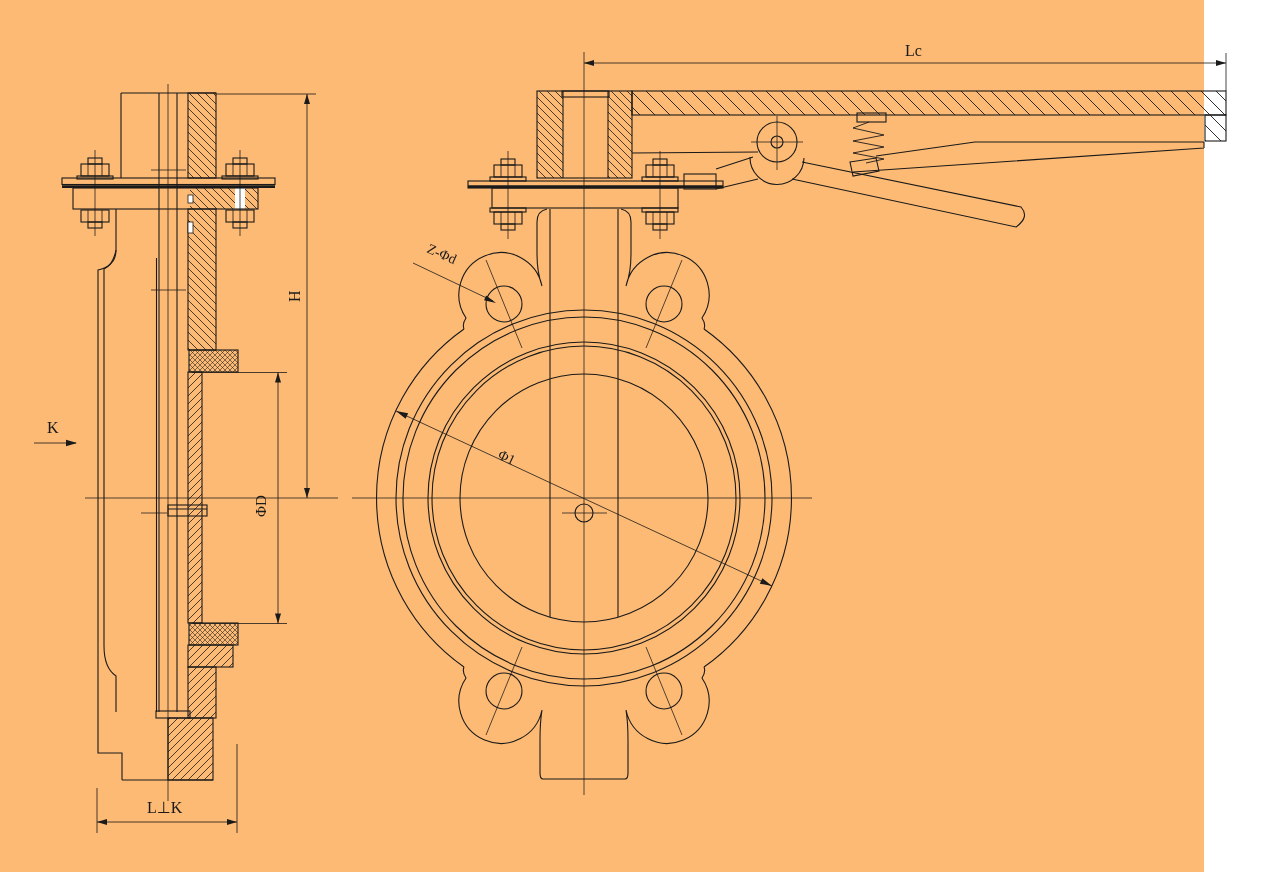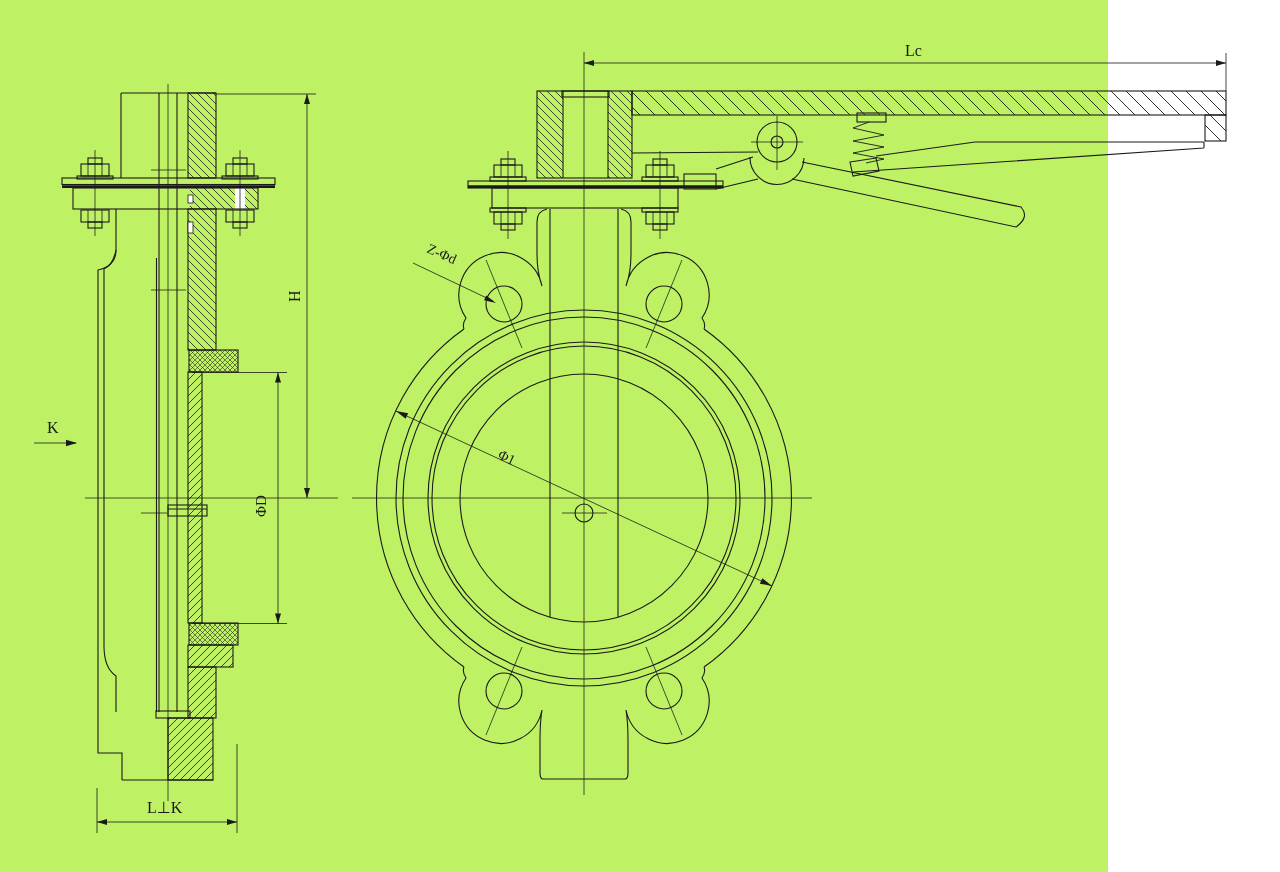--- a/index.html
+++ b/index.html
@@ -1,16 +1,16 @@
 <!DOCTYPE html>
 <html><head>
 <meta charset="utf-8">
 <style>
   html,body{margin:0;padding:0;background:#fff;}
-  #canvas{width:1108px;height:872px;position:relative;background:#bef264;}
+  #canvas{width:1204px;height:872px;position:relative;background:#fdba74;}
   svg{display:block;}
   text{font-family:"Liberation Serif",serif;fill:#1a1a1a;}
 </style>
 </head>
 <body>
 
 <div id="canvas">
 <svg width="1280" height="872" viewBox="0 0 1280 872">
   <defs>
     <pattern id="hBack" patternUnits="userSpaceOnUse" width="8" height="8">

